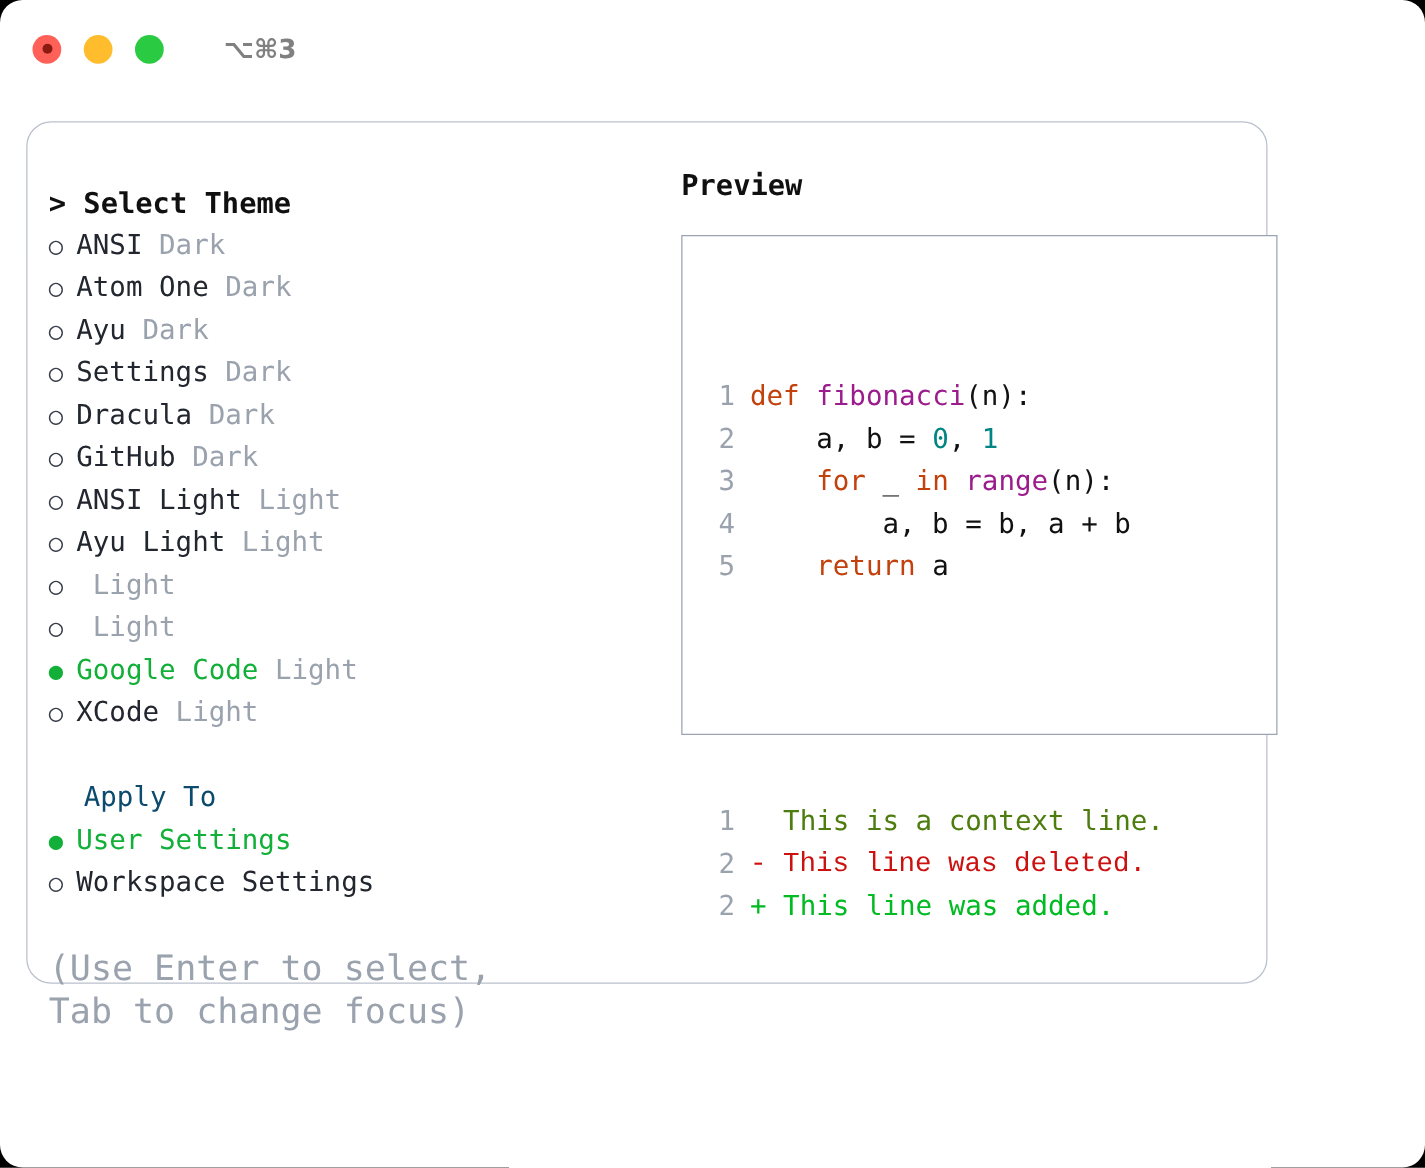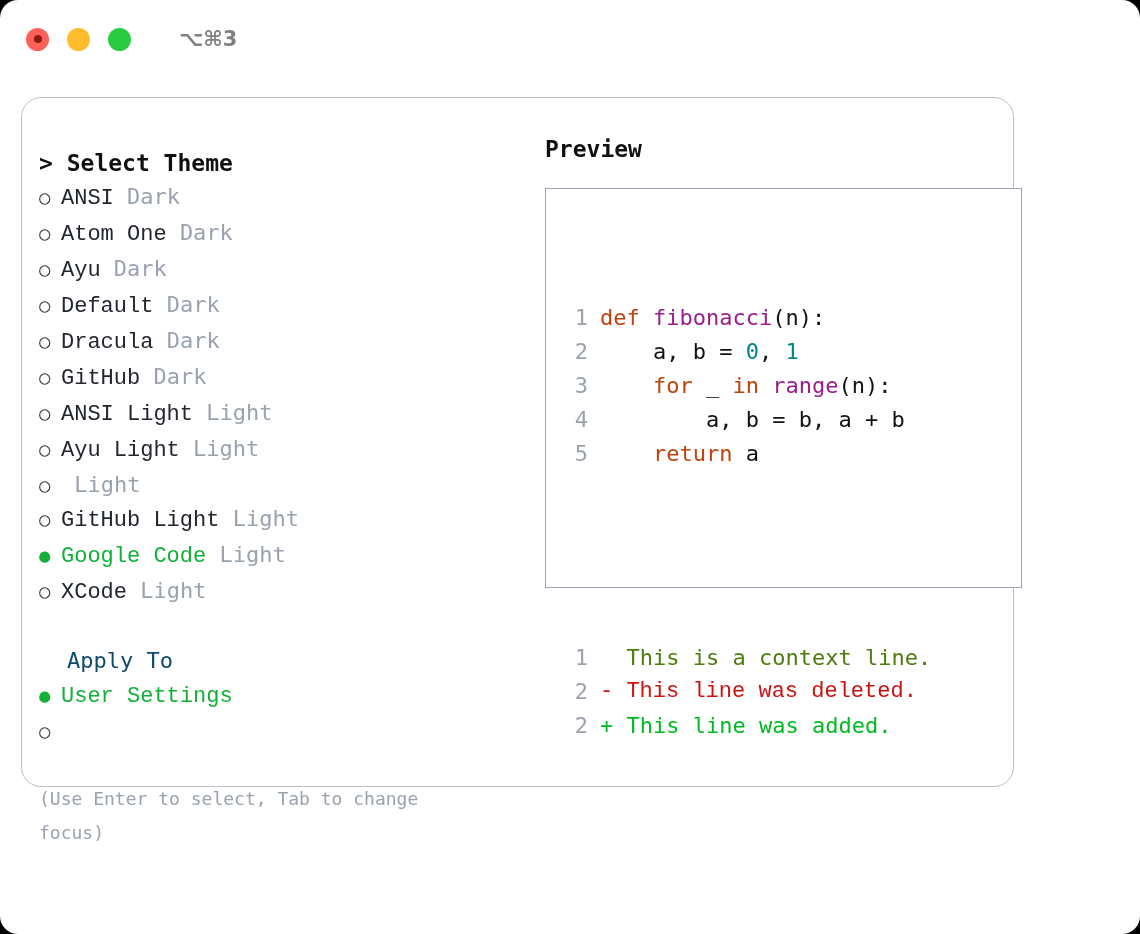--- a/index.html
+++ b/index.html
@@ -105,27 +105,27 @@
     white-space: pre;
   }
   .bullet {
     display: inline-block;
     width: 22px;
     flex: 0 0 22px;
     color: #3a3f4b;
     font-size: 19px;
   }
   .bullet.sel { color: #12b038; }
-  .opt-name   { color: #22262e; font-family: Liberation Mono, monospace; }
+  .opt-name   { color: #22262e; }
   .opt-name.sel { color: #12b038; }
   .opt-tag    { color: #9aa2ae; }
   .spacer-row { height: 34px; }
   .hint {
     margin-top: 34px;
-    font-size: 18px;
+    font-size: 28px;
     line-height: 34px;
     color: #9aa2ae;
     width: 400px;
     white-space: pre-wrap;
   }
   .group-label {
     font-size: 22px;
     line-height: 34px;
     color: #0c4a6e;
     padding-left: 28px;
@@ -190,37 +190,37 @@
 
   <div class="panel">
     <div class="panel-inner">
 
       <div class="left-col">
         <div class="section-header">&gt; Select Theme</div>
         <div id="theme-list">
             <div class="opt-row"><span class="bullet">○</span><span class="opt-name">ANSI</span><span> </span><span class="opt-tag">Dark</span></div>
             <div class="opt-row"><span class="bullet">○</span><span class="opt-name">Atom One</span><span> </span><span class="opt-tag">Dark</span></div>
             <div class="opt-row"><span class="bullet">○</span><span class="opt-name">Ayu</span><span> </span><span class="opt-tag">Dark</span></div>
-            <div class="opt-row"><span class="bullet">○</span><span class="opt-name">Default</span><span> </span><span class="opt-tag">Dark</span></div>
+            <div class="opt-row"><span class="bullet">○</span><span class="opt-name">Settings</span><span> </span><span class="opt-tag">Dark</span></div>
             <div class="opt-row"><span class="bullet">○</span><span class="opt-name">Dracula</span><span> </span><span class="opt-tag">Dark</span></div>
             <div class="opt-row"><span class="bullet">○</span><span class="opt-name">GitHub</span><span> </span><span class="opt-tag">Dark</span></div>
             <div class="opt-row"><span class="bullet">○</span><span class="opt-name">ANSI Light</span><span> </span><span class="opt-tag">Light</span></div>
             <div class="opt-row"><span class="bullet">○</span><span class="opt-name">Ayu Light</span><span> </span><span class="opt-tag">Light</span></div>
             <div class="opt-row"><span class="bullet">○</span><span> </span><span class="opt-tag">Light</span></div>
-            <div class="opt-row"><span class="bullet">○</span><span class="opt-name">GitHub Light</span><span> </span><span class="opt-tag">Light</span></div>
+            <div class="opt-row"><span class="bullet">○</span><span> </span><span class="opt-tag">Light</span></div>
             <div class="opt-row"><span class="bullet sel">●</span><span class="opt-name sel">Google Code</span><span> </span><span class="opt-tag">Light</span></div>
             <div class="opt-row"><span class="bullet">○</span><span class="opt-name">XCode</span><span> </span><span class="opt-tag">Light</span></div>
           </div>
 
         <div class="spacer-row"></div>
 
         <div class="group-label">Apply To</div>
         <div id="apply-list">
             <div class="opt-row"><span class="bullet sel">●</span><span class="opt-name sel">User Settings</span></div>
-            <div class="opt-row"><span class="bullet">○</span></div>
+            <div class="opt-row"><span class="bullet">○</span><span class="opt-name">Workspace Settings</span></div>
           </div>
 
         <div class="hint">(Use Enter to select, Tab to change focus)</div>
       </div>
 
       <div class="right-col">
         <div class="section-header">Preview</div>
         <div class="preview-box">
           <div class="code">
             <div id="code-lines"><div class="code-line"><span class="lineno">1</span><span><span class="tok-kw">def </span><span class="tok-fn">fibonacci</span><span class="tok-pl">(n):</span></span></div><div class="code-line"><span class="lineno">2</span><span><span class="tok-pl">    a, b = </span><span class="tok-num">0</span><span class="tok-pl">, </span><span class="tok-num">1</span></span></div><div class="code-line"><span class="lineno">3</span><span><span class="tok-pl">    </span><span class="tok-kw">for</span><span class="tok-pl"> _ </span><span class="tok-kw">in</span><span class="tok-pl"> </span><span class="tok-fn">range</span><span class="tok-pl">(n):</span></span></div><div class="code-line"><span class="lineno">4</span><span><span class="tok-pl">        a, b = b, a + b</span></span></div><div class="code-line"><span class="lineno">5</span><span><span class="tok-pl">    </span><span class="tok-kw">return</span><span class="tok-pl"> a</span></span></div></div>

